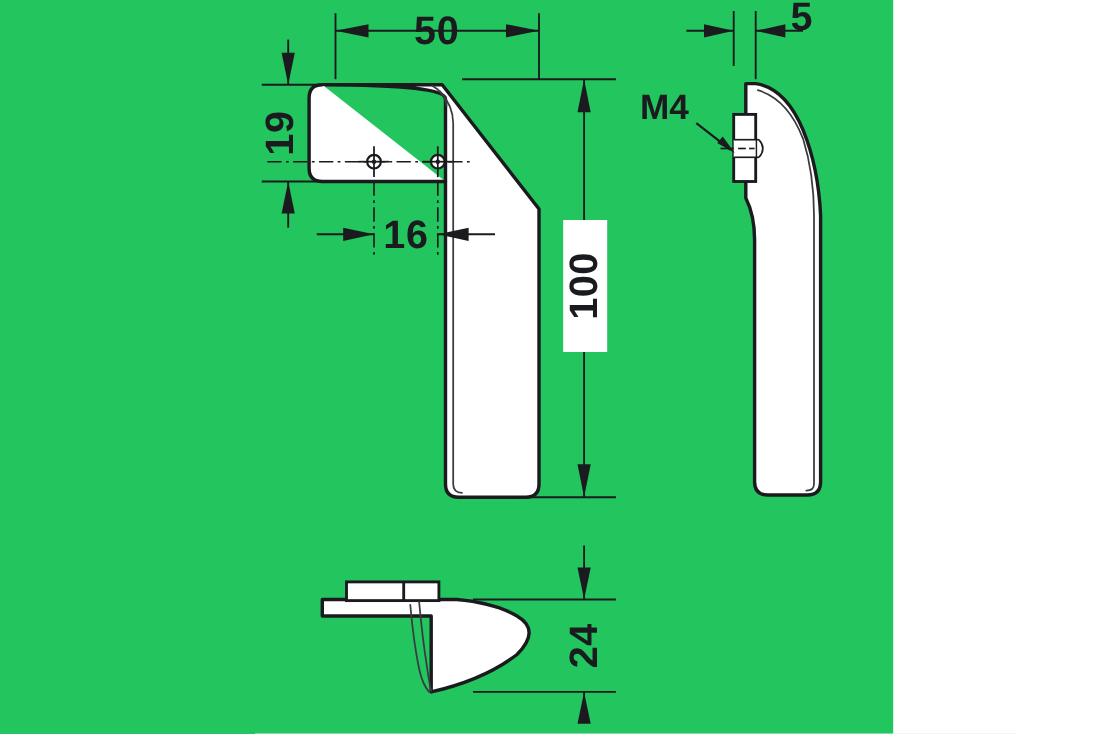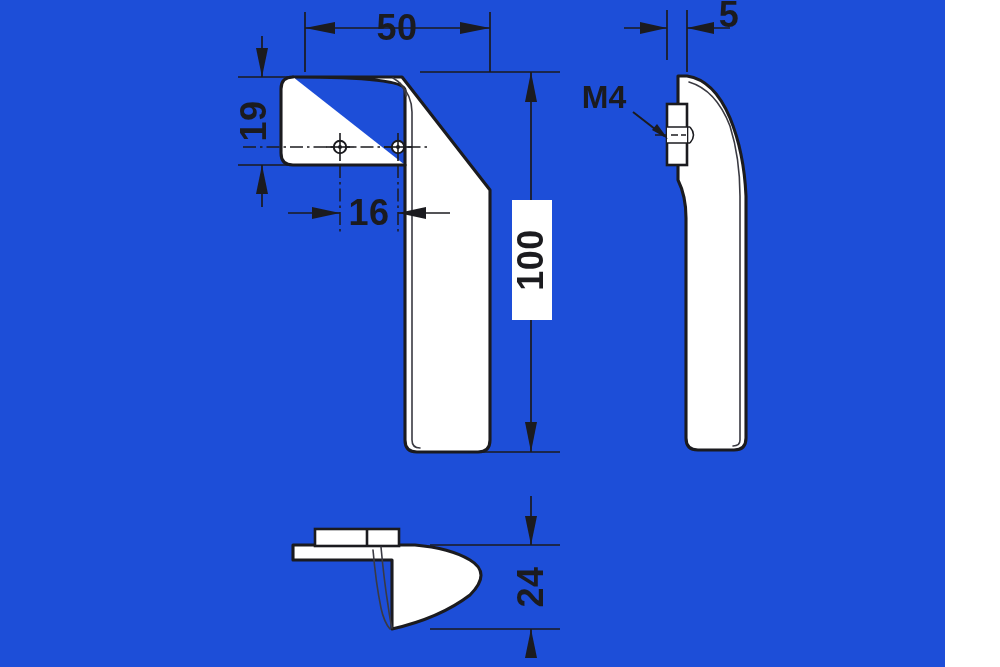--- a/index.html
+++ b/index.html
@@ -6,23 +6,23 @@
   html, body {
     margin: 0;
     padding: 0;
     background: #ffffff;
   }
   body {
     font-family: "Liberation Sans", sans-serif;
   }
   #drawing-root {
     position: relative;
-    width: 945px;
+    width: 812px;
     height: 667px;
-    background: #1d4ed8;
+    background: #22c55e;
     overflow: hidden;
     text-align: right;
   }
   svg#cad {
     display: block;
     width: 1000px;
     height: 667px;
   }
   .part-outline {
     fill: #ffffff;

